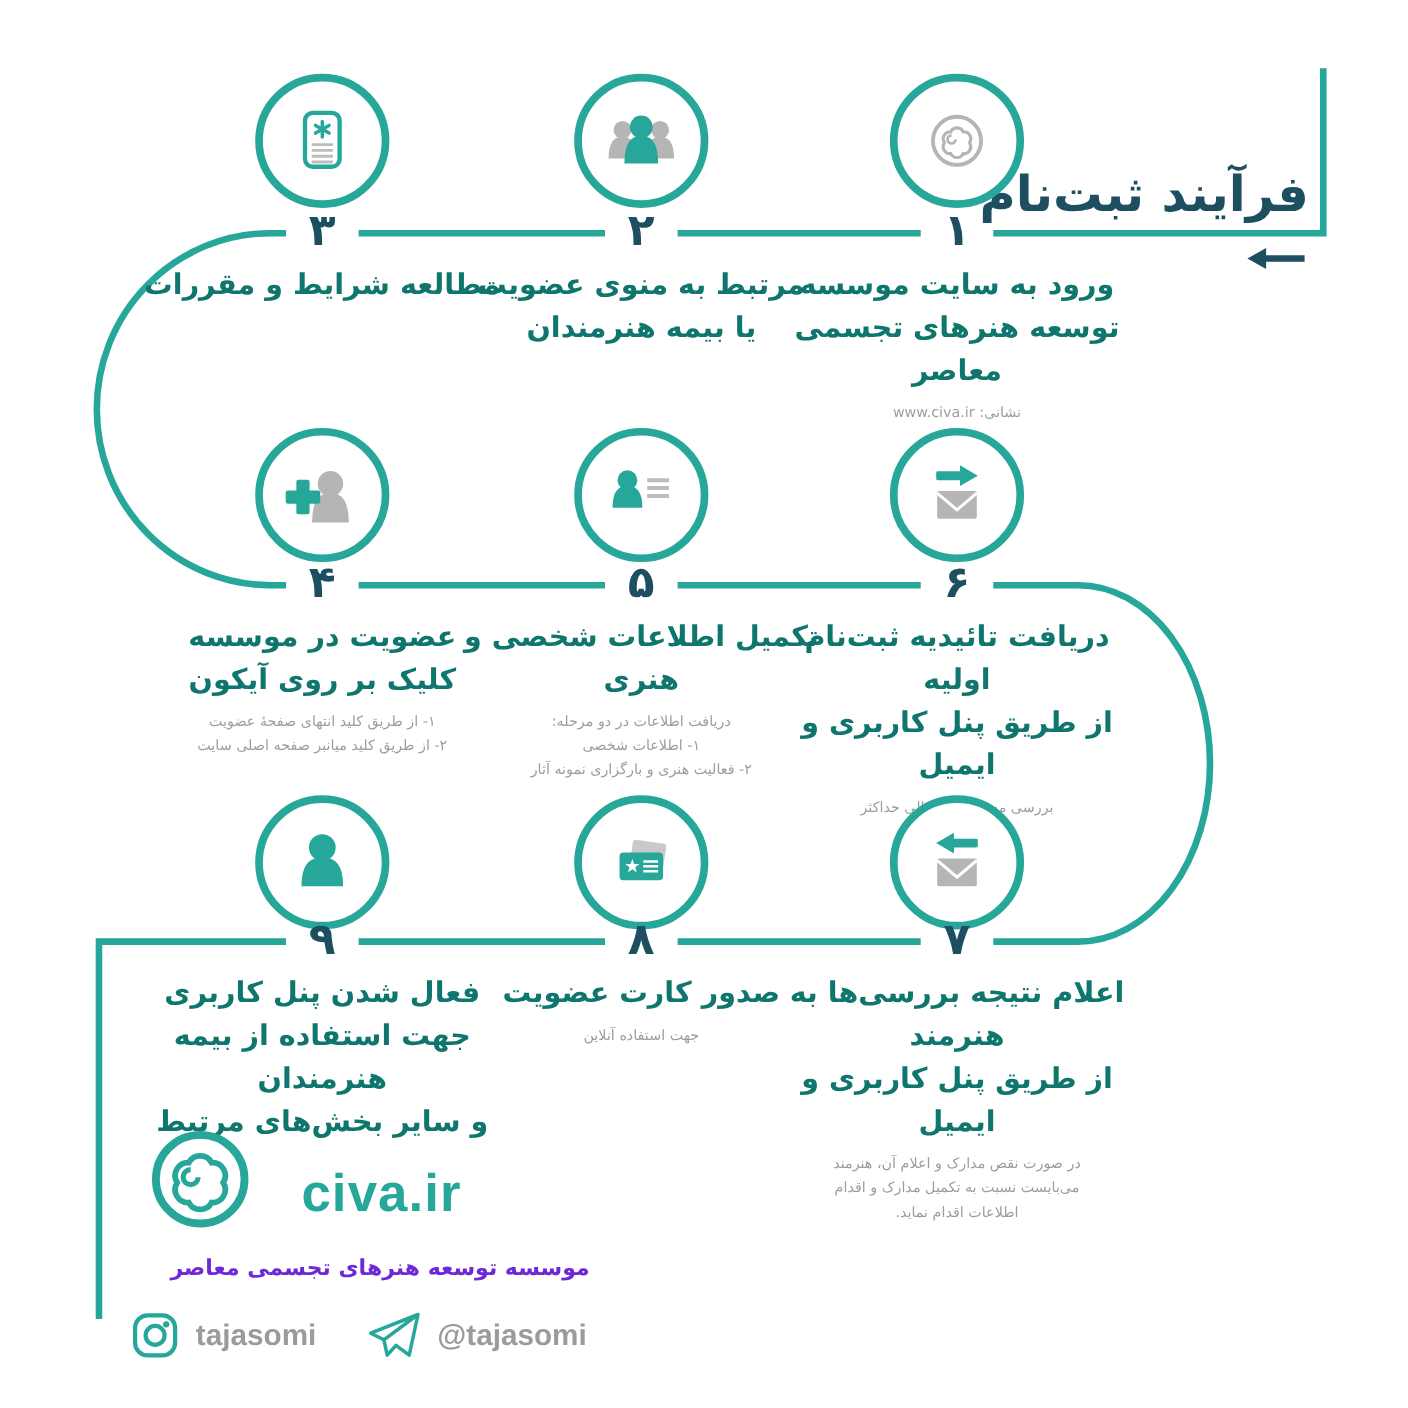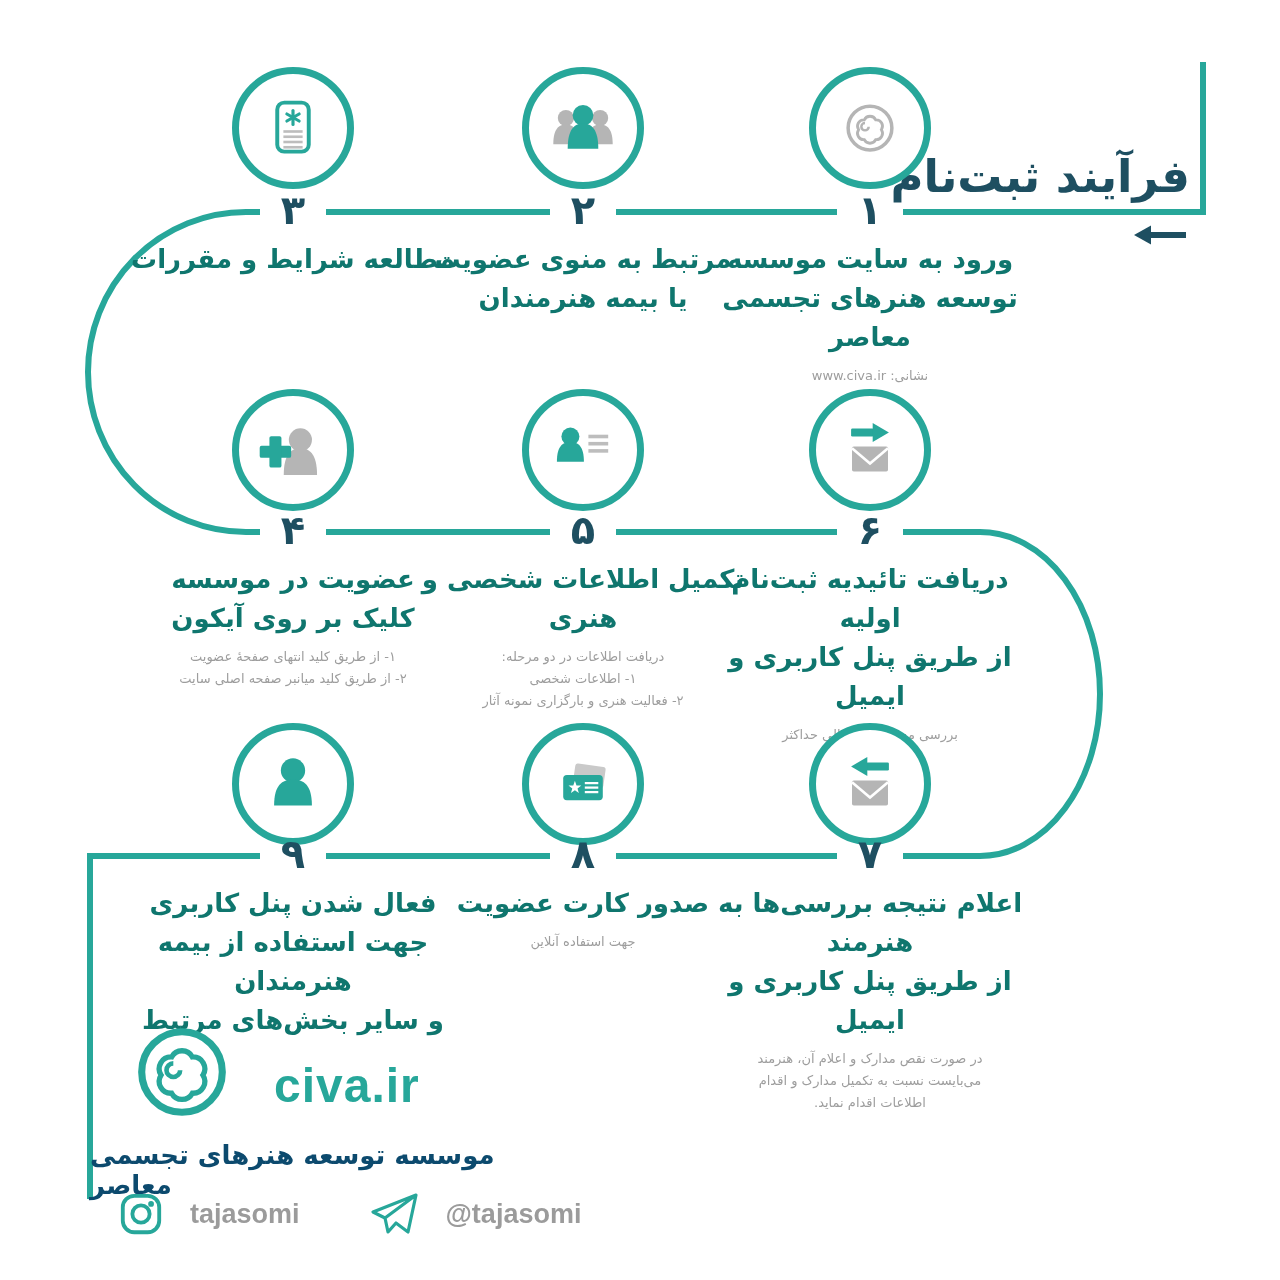--- a/index.html
+++ b/index.html
@@ -18,23 +18,23 @@
        font-weight:bold;color:#1e4f61;}
   .txt{position:absolute;left:0;right:0;text-align:center;direction:rtl;}
   .stitle{font-size:26px;font-weight:bold;color:#0f766e;line-height:1.5;}
   .snote{margin-top:8px;font-size:13px;color:#9d9d9d;line-height:1.7;}
   .r1 .num{top:121px;} .r1 .txt{top:173px;}
   .r2 .num{top:119px;} .r2 .txt{top:171px;}
   .r3 .num{top:109px;} .r3 .txt{top:161px;}
   .footer-logo{position:absolute;left:120px;top:1010px;}
   .site-name{position:absolute;left:246px;top:1058px;font-size:48px;font-weight:bold;
              color:#27a79a;font-family:"Liberation Sans","DejaVu Sans",sans-serif;letter-spacing:1px;margin-left:28px;}
-  .org-name{position:absolute;left:90px;top:1140px;width:446px;text-align:left;direction:rtl;
-            font-size:26px;font-weight:bold;color:#0c4a6e;}
-  .social-row{position:absolute;left:118px;top:1190px;display:flex;align-items:center;gap:26px;}
+  .org-name{position:absolute;left:90px;top:1140px;width:446px;text-align:right;direction:rtl;
+            font-size:20px;font-weight:bold;color:#6d28d9;}
+  .social-row{position:absolute;left:118px;top:1190px;display:flex;align-items:center;gap:14px;}
   .social-label{font-size:27px;font-weight:bold;color:#9b9b9b;
                 font-family:"Liberation Sans","DejaVu Sans",sans-serif;}
   .social-gap{width:16px;}
 </style>
 </head>
 <body>
 
 <div class="canvas">
 
   <svg class="flow-svg" width="1280" height="1280" viewBox="0 0 1280 1280">

